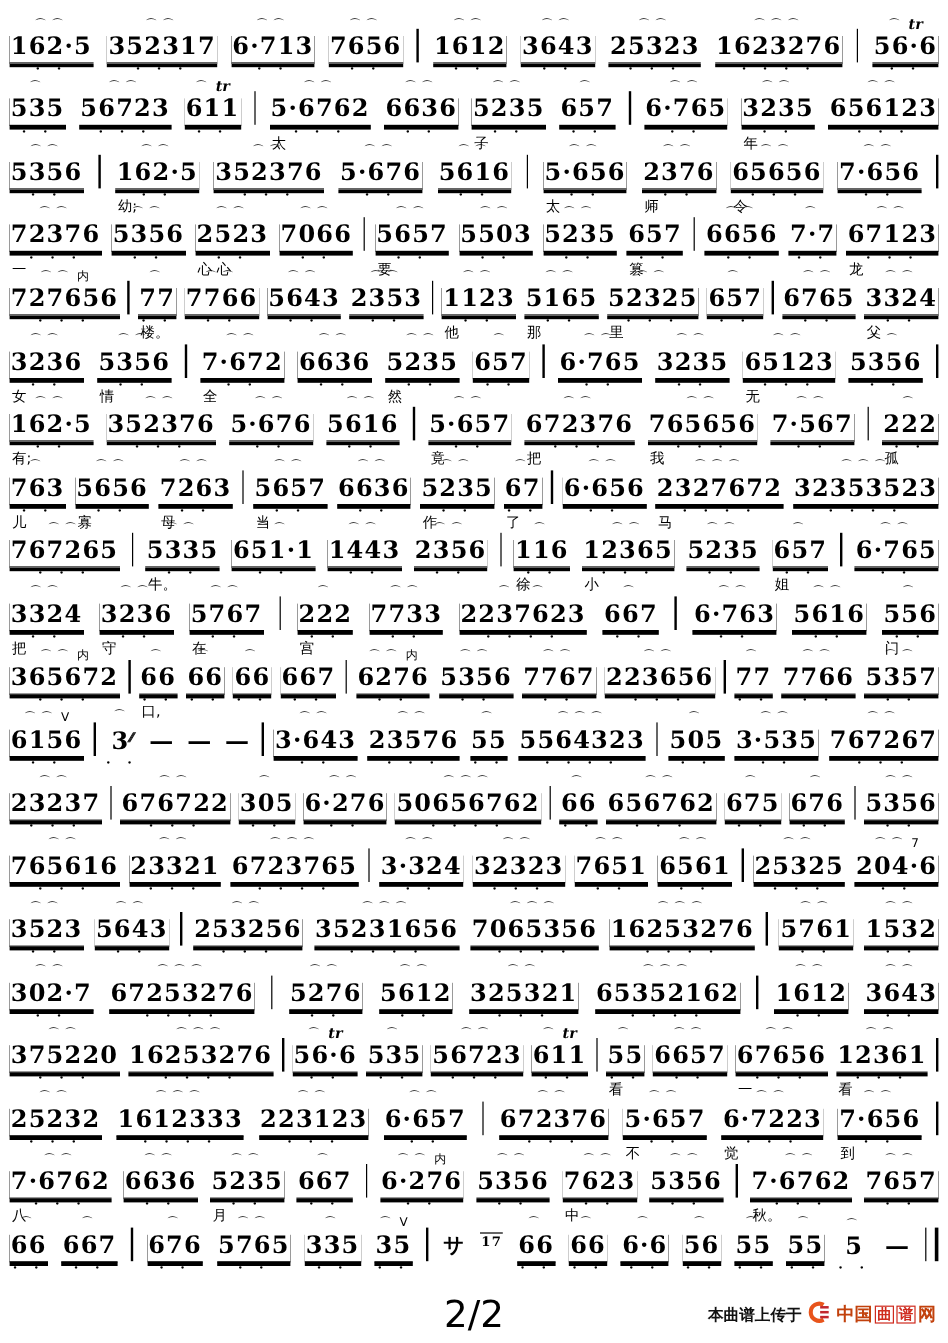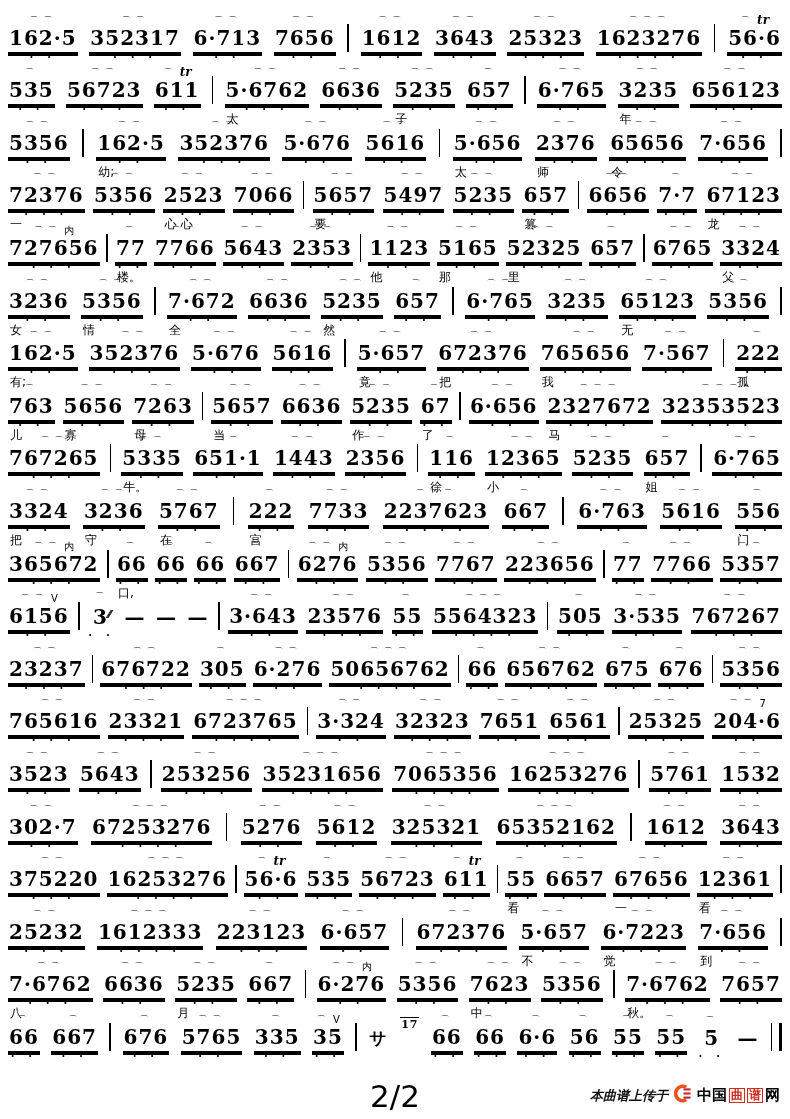--- a/index.html
+++ b/index.html
@@ -19,29 +19,29 @@
   .num.nb{border-bottom:none;box-shadow:none;padding-bottom:2px;}
   .trem{font-size:11px;letter-spacing:-1px;vertical-align:6px;}
   .dots{height:12px;font-size:11px;line-height:10px;letter-spacing:5px;white-space:nowrap;
         font-weight:bold;overflow:hidden;}
   .lyric{position:absolute;top:47px;left:2px;font-size:12px;line-height:12px;white-space:nowrap;
          font-family:"DejaVu Sans",sans-serif;z-index:3;}
   .bar{width:1.6px;background:#000;height:28px;margin-bottom:13px;}
   .endbar{width:7px;height:28px;margin-bottom:13px;border-left:1.6px solid #000;border-right:3.5px solid #000;}
   .sign .num{font-size:17px;font-family:"DejaVu Sans",sans-serif;}
   .grace .num{font-size:11px;line-height:12px;border-bottom:none;box-shadow:none;
-              border-top:1.3px solid #000;padding-top:1px;margin-bottom:19px;}
+              border-top:1.3px solid #000;padding-top:1px;margin-bottom:9px;}
   .footer{position:absolute;left:0;right:0;bottom:2px;height:40px;}
   .page-number{position:absolute;left:0;right:0;bottom:6px;text-align:center;
                font-family:"DejaVu Sans",sans-serif;font-size:31px;line-height:30px;}
   .watermark{position:absolute;right:10px;bottom:10px;display:flex;align-items:center;gap:5px;
              font-family:"DejaVu Sans",sans-serif;}
-  .upload-text{font-size:13px;font-weight:bold;color:#111;font-style:italic;}
+  .upload-text{font-size:13px;font-weight:bold;color:#111;}
   .sitename{display:flex;align-items:center;font-weight:bold;}
-  .site-cn,.site-wang{font-size:15px;color:#000000;}
+  .site-cn,.site-wang{font-size:15px;color:#c2410c;}
   .site-qupu{font-size:12px;color:#cf2b1e;display:flex;gap:2px;margin:0 2px;}
   .site-qupu i{font-style:normal;border:1.4px solid #cf2b1e;padding:0 1px;line-height:13px;}
 </style>
 </head>
 <body>
 
 <div class="page">
   <div class="score" id="score">
       <div class="row">
         <div class="cell">
@@ -298,21 +298,21 @@
             <span class="orn">⌒⌒</span>
           </div>
           <div class="num">5657</div>
           <div class="dots">· ·</div>
           <div class="lyric">要</div>
         </div>
         <div class="cell">
           <div class="above">
             <span class="orn">⌒⌒</span>
           </div>
-          <div class="num">5497</div>
+          <div class="num">5503</div>
           <div class="dots">· ·</div>
         </div>
         <div class="cell">
           <div class="above">
             <span class="orn">⌒⌒</span>
           </div>
           <div class="num">5235</div>
           <div class="dots">· ·</div>
         </div>
         <div class="cell">

